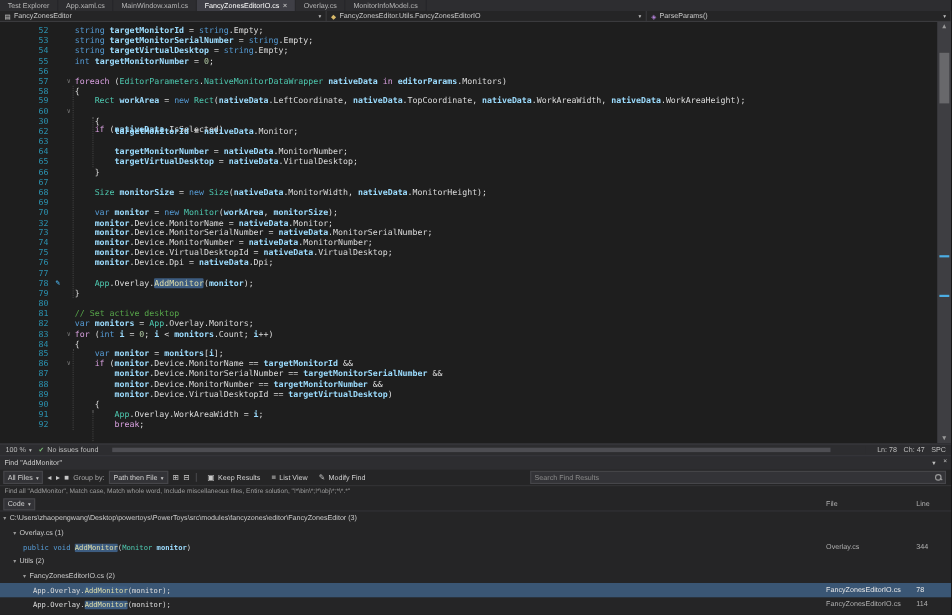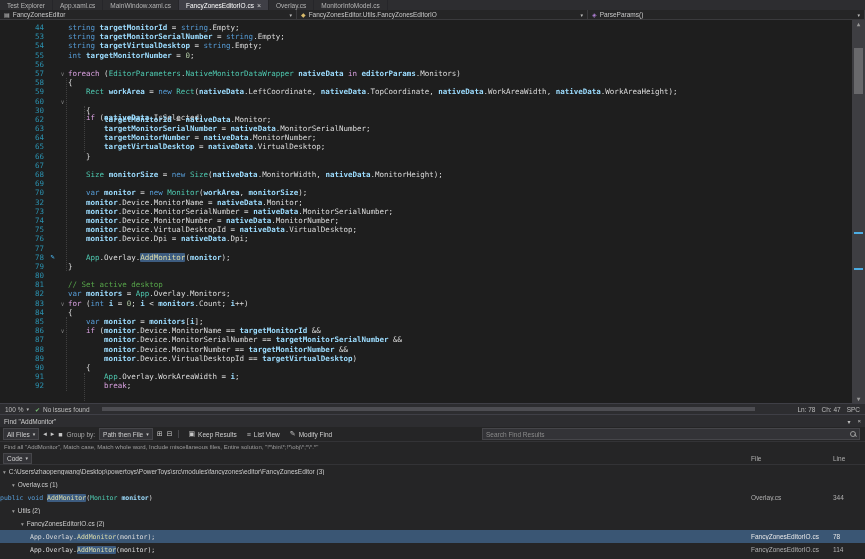--- a/index.html
+++ b/index.html
@@ -126,32 +126,32 @@
     </div>
     <div class="nav-combo nav-member">
       <span class="nav-icon method-icon">◈</span>
       <span>ParseParams()</span>
       <span class="dd-arrow">▾</span>
     </div>
   </div>
 
   <div class="editor">
     <div class="code" id="code">
-        <div class="cl"><span class="ln">44</span><span class="lm"></span><span class="fold"></span><span class="ct" style="padding-left: 0ch;"><span class="tk-k">string</span><span class="tk-d"> </span><span class="tk-v">targetMonitorId</span><span class="tk-d"> = </span><span class="tk-k">string</span><span class="tk-d">.Empty;</span></span></div>
+        <div class="cl"><span class="ln">52</span><span class="lm"></span><span class="fold"></span><span class="ct" style="padding-left: 0ch;"><span class="tk-k">string</span><span class="tk-d"> </span><span class="tk-v">targetMonitorId</span><span class="tk-d"> = </span><span class="tk-k">string</span><span class="tk-d">.Empty;</span></span></div>
         <div class="cl"><span class="ln">53</span><span class="lm"></span><span class="fold"></span><span class="ct" style="padding-left: 0ch;"><span class="tk-k">string</span><span class="tk-d"> </span><span class="tk-v">targetMonitorSerialNumber</span><span class="tk-d"> = </span><span class="tk-k">string</span><span class="tk-d">.Empty;</span></span></div>
         <div class="cl"><span class="ln">54</span><span class="lm"></span><span class="fold"></span><span class="ct" style="padding-left: 0ch;"><span class="tk-k">string</span><span class="tk-d"> </span><span class="tk-v">targetVirtualDesktop</span><span class="tk-d"> = </span><span class="tk-k">string</span><span class="tk-d">.Empty;</span></span></div>
         <div class="cl"><span class="ln">55</span><span class="lm"></span><span class="fold"></span><span class="ct" style="padding-left: 0ch;"><span class="tk-k">int</span><span class="tk-d"> </span><span class="tk-v">targetMonitorNumber</span><span class="tk-d"> = </span><span class="tk-n">0</span><span class="tk-d">;</span></span></div>
         <div class="cl"><span class="ln">56</span><span class="lm"></span><span class="fold"></span><span class="ct" style="padding-left: 0ch;"></span></div>
         <div class="cl"><span class="ln">57</span><span class="lm"></span><span class="fold">∨</span><span class="ct" style="padding-left: 0ch;"><span class="tk-c">foreach</span><span class="tk-d"> (</span><span class="tk-t">EditorParameters</span><span class="tk-d">.</span><span class="tk-t">NativeMonitorDataWrapper</span><span class="tk-d"> </span><span class="tk-v">nativeData</span><span class="tk-d"> </span><span class="tk-c">in</span><span class="tk-d"> </span><span class="tk-v">editorParams</span><span class="tk-d">.Monitors)</span></span></div>
         <div class="cl"><span class="ln">58</span><span class="lm"></span><span class="fold"></span><span class="ct" style="padding-left: 0ch;"><span class="tk-d">{</span></span></div>
         <div class="cl"><span class="ln">59</span><span class="lm"></span><span class="fold"></span><span class="ct" style="padding-left: 4ch;"><span class="tk-t">Rect</span><span class="tk-d"> </span><span class="tk-v">workArea</span><span class="tk-d"> = </span><span class="tk-k">new</span><span class="tk-d"> </span><span class="tk-t">Rect</span><span class="tk-d">(</span><span class="tk-v">nativeData</span><span class="tk-d">.LeftCoordinate, </span><span class="tk-v">nativeData</span><span class="tk-d">.TopCoordinate, </span><span class="tk-v">nativeData</span><span class="tk-d">.WorkAreaWidth, </span><span class="tk-v">nativeData</span><span class="tk-d">.WorkAreaHeight);</span></span></div>
         <div class="cl"><span class="ln">60</span><span class="lm"></span><span class="fold">∨</span><span class="ct" style="padding-left: 4ch; margin-top: 16px;"><span class="tk-c">if</span><span class="tk-d"> (</span><span class="tk-v">nativeData</span><span class="tk-d">.IsSelected)</span></span></div>
         <div class="cl"><span class="ln">30</span><span class="lm"></span><span class="fold"></span><span class="ct" style="padding-left: 4ch;"><span class="tk-d">{</span></span></div>
         <div class="cl"><span class="ln">62</span><span class="lm"></span><span class="fold"></span><span class="ct" style="padding-left: 8ch;"><span class="tk-v">targetMonitorId</span><span class="tk-d"> = </span><span class="tk-v">nativeData</span><span class="tk-d">.Monitor;</span></span></div>
-        <div class="cl"><span class="ln">63</span><span class="lm"></span><span class="fold"></span><span class="ct" style="padding-left: 8ch;"><span class="tk-v">targetMonitorSerialNumber</span><span class="tk-d"> = </span><span class="tk-v">nativeData</span><span class="tk-d">.MonitorSerialNumber;</span></span></div>
+        <div class="cl"><span class="ln">63</span><span class="lm"></span><span class="fold"></span></div>
         <div class="cl"><span class="ln">64</span><span class="lm"></span><span class="fold"></span><span class="ct" style="padding-left: 8ch;"><span class="tk-v">targetMonitorNumber</span><span class="tk-d"> = </span><span class="tk-v">nativeData</span><span class="tk-d">.MonitorNumber;</span></span></div>
         <div class="cl"><span class="ln">65</span><span class="lm"></span><span class="fold"></span><span class="ct" style="padding-left: 8ch;"><span class="tk-v">targetVirtualDesktop</span><span class="tk-d"> = </span><span class="tk-v">nativeData</span><span class="tk-d">.VirtualDesktop;</span></span></div>
         <div class="cl"><span class="ln">66</span><span class="lm"></span><span class="fold"></span><span class="ct" style="padding-left: 4ch;"><span class="tk-d">}</span></span></div>
         <div class="cl"><span class="ln">67</span><span class="lm"></span><span class="fold"></span><span class="ct" style="padding-left: 0ch;"></span></div>
         <div class="cl"><span class="ln">68</span><span class="lm"></span><span class="fold"></span><span class="ct" style="padding-left: 4ch;"><span class="tk-t">Size</span><span class="tk-d"> </span><span class="tk-v">monitorSize</span><span class="tk-d"> = </span><span class="tk-k">new</span><span class="tk-d"> </span><span class="tk-t">Size</span><span class="tk-d">(</span><span class="tk-v">nativeData</span><span class="tk-d">.MonitorWidth, </span><span class="tk-v">nativeData</span><span class="tk-d">.MonitorHeight);</span></span></div>
         <div class="cl"><span class="ln">69</span><span class="lm"></span><span class="fold"></span><span class="ct" style="padding-left: 0ch;"></span></div>
         <div class="cl"><span class="ln">70</span><span class="lm"></span><span class="fold"></span><span class="ct" style="padding-left: 4ch;"><span class="tk-k">var</span><span class="tk-d"> </span><span class="tk-v">monitor</span><span class="tk-d"> = </span><span class="tk-k">new</span><span class="tk-d"> </span><span class="tk-t">Monitor</span><span class="tk-d">(</span><span class="tk-v">workArea</span><span class="tk-d">, </span><span class="tk-v">monitorSize</span><span class="tk-d">);</span></span></div>
         <div class="cl"><span class="ln">32</span><span class="lm"></span><span class="fold"></span><span class="ct" style="padding-left: 4ch;"><span class="tk-v">monitor</span><span class="tk-d">.Device.MonitorName = </span><span class="tk-v">nativeData</span><span class="tk-d">.Monitor;</span></span></div>
         <div class="cl"><span class="ln">73</span><span class="lm"></span><span class="fold"></span><span class="ct" style="padding-left: 4ch;"><span class="tk-v">monitor</span><span class="tk-d">.Device.MonitorSerialNumber = </span><span class="tk-v">nativeData</span><span class="tk-d">.MonitorSerialNumber;</span></span></div>
         <div class="cl"><span class="ln">74</span><span class="lm"></span><span class="fold"></span><span class="ct" style="padding-left: 4ch;"><span class="tk-v">monitor</span><span class="tk-d">.Device.MonitorNumber = </span><span class="tk-v">nativeData</span><span class="tk-d">.MonitorNumber;</span></span></div>
@@ -261,21 +261,21 @@
           <span class="fr-main" style="padding-left: 3px;"><span class="tw">▾</span><span>C:\Users\zhaopengwang\Desktop\powertoys\PowerToys\src\modules\fancyzones\editor\FancyZonesEditor (3)</span></span>
           <span class="fr-file"></span>
           <span class="fr-line"></span>
         </div>
         <div class="fr-row">
           <span class="fr-main" style="padding-left: 12px;"><span class="tw">▾</span><span>Overlay.cs (1)</span></span>
           <span class="fr-file"></span>
           <span class="fr-line"></span>
         </div>
         <div class="fr-row">
-          <span class="fr-main mono" style=""><span class="tk-k">public</span><span class="tk-d"> </span><span class="tk-k">void</span><span class="tk-d"> </span><span class="tk-m hl">AddMonitor</span><span class="tk-d">(</span><span class="tk-t">Monitor</span><span class="tk-d"> </span><span class="tk-v">monitor</span><span class="tk-d">)</span></span>
+          <span class="fr-main mono" style="padding-left: 21px;"><span class="tk-k">public</span><span class="tk-d"> </span><span class="tk-k">void</span><span class="tk-d"> </span><span class="tk-m hl">AddMonitor</span><span class="tk-d">(</span><span class="tk-t">Monitor</span><span class="tk-d"> </span><span class="tk-v">monitor</span><span class="tk-d">)</span></span>
           <span class="fr-file">Overlay.cs</span>
           <span class="fr-line">344</span>
         </div>
         <div class="fr-row">
           <span class="fr-main" style="padding-left: 12px;"><span class="tw">▾</span><span>Utils (2)</span></span>
           <span class="fr-file"></span>
           <span class="fr-line"></span>
         </div>
         <div class="fr-row">
           <span class="fr-main" style="padding-left: 21px;"><span class="tw">▾</span><span>FancyZonesEditorIO.cs (2)</span></span>

